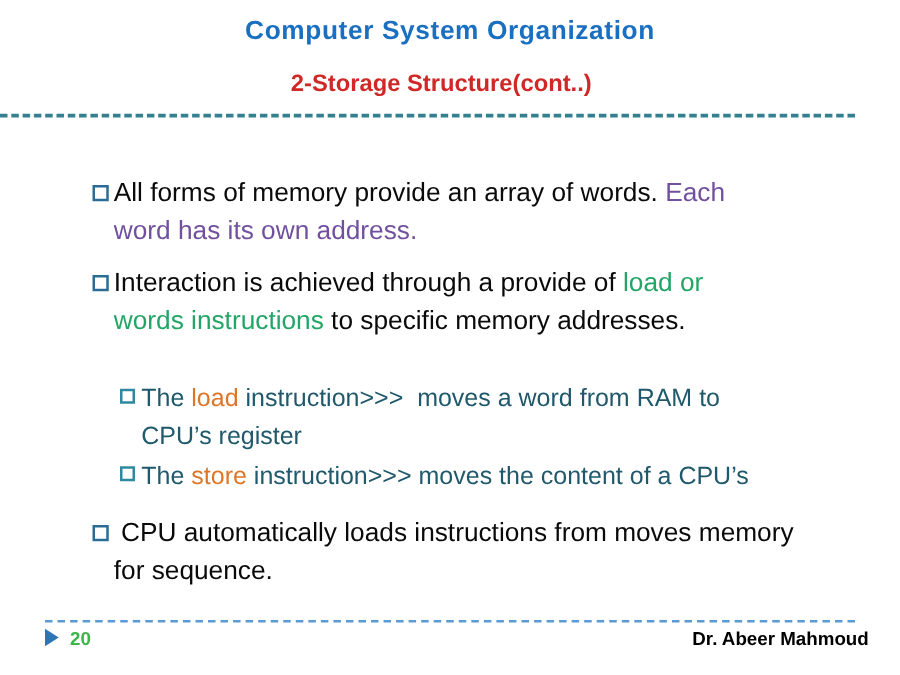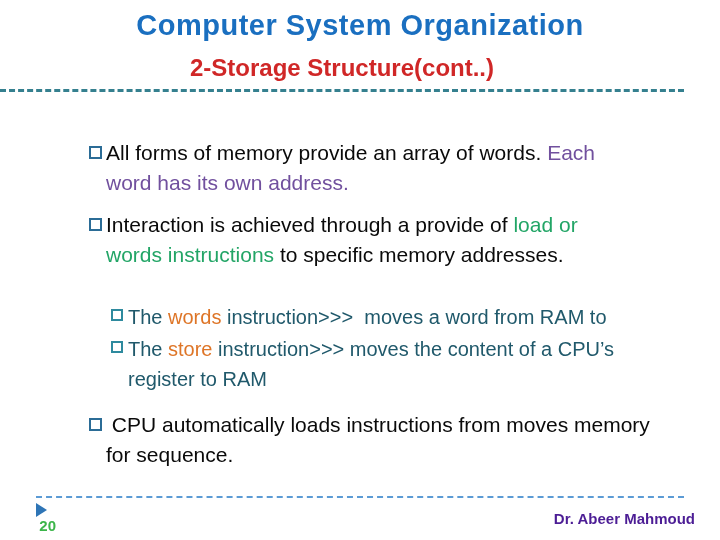--- a/index.html
+++ b/index.html
@@ -9,46 +9,45 @@
     height: 540px;
     background: #ffffff;
     overflow: hidden;
     font-family: "Liberation Sans", sans-serif;
   }
   .title {
     margin: 0;
     padding-top: 8px;
     width: 720px;
     text-align: center;
-    font-size: 29px;
+    font-size: 21px;
     font-weight: bold;
     line-height: 34px;
     color: #1A6FC0;
     letter-spacing: 0.5px;
   }
   .subtitle {
-    margin: 0;
+    margin: 11px;
     margin-top: 14px;
     width: 684px;
     text-align: center;
-    font-size: 24px;
+    font-size: 19px;
     font-weight: bold;
     line-height: 24px;
     color: #D02727;
   }
   .rule-top {
     width: 684px;
     border-top: 3px dashed #35808F;
     margin-top: 9px;
   }
   .content {
     margin-top: 46px;
-    padding-left: 47px;
+    padding-left: 74px;
     padding-right: 20px;
-    margin-left: 42px;
   }
   .bullet-item {
     display: flex;
     align-items: flex-start;
   }
   .sq {
     flex: 0 0 auto;
     width: 9px;
     height: 9px;
     border: 2px solid #2B6C96;
@@ -90,37 +89,37 @@
   }
   .footer {
     position: absolute;
     left: 36px;
     right: 25px;
     top: 503px;
     display: flex;
     justify-content: space-between;
     align-items: center;
   }
-  .pagenum-group { display: flex; align-items: flex-end; flex-direction: column; }
+  .pagenum-group { display: flex; align-items: flex-start; }
   .arrow {
     width: 0; height: 0;
     border-left: 11px solid #2E75B6;
     border-top: 7px solid transparent;
     border-bottom: 7px solid transparent;
     margin-right: 9px;
   }
   .pagenum {
     font-size: 15px;
     font-weight: bold;
     color: #3CB54A;
   }
   .author {
     font-size: 15px;
     font-weight: bold;
-    color: #4c1d95;
+    color: #000000;
   }
 </style>
 </head>
 <body>
 
 <div class="slide">
 
   <h1 class="title">Computer System Organization</h1>
   <h2 class="subtitle">2-Storage Structure(cont..)</h2>
   <div class="rule-top"></div>
@@ -139,29 +138,29 @@
       <span class="sq"></span>
       <div class="lines">
         <div class="line"><span class="c-black">Interaction is achieved through a provide of </span><span class="c-green">load or</span></div>
         <div class="line"><span class="c-green">words instructions</span><span class="c-black"> to specific memory addresses.</span></div>
       </div>
     </div>
 
     <div class="bullet-item sub m-sub1">
       <span class="sq"></span>
       <div class="lines">
-        <div class="line"><span class="c-teal">The </span><span class="c-orange">words</span><span class="c-teal"> instruction&gt;&gt;&gt;  moves a word from RAM to</span></div>
+        <div class="line"><span class="c-teal">The </span><span class="c-orange">load</span><span class="c-teal"> instruction&gt;&gt;&gt;  moves a word from RAM to</span></div>
+        <div class="line"><span class="c-teal">CPU’s register</span></div>
       </div>
     </div>
 
     <div class="bullet-item sub m-sub2">
       <span class="sq"></span>
       <div class="lines">
         <div class="line"><span class="c-teal">The </span><span class="c-orange">store</span><span class="c-teal"> instruction&gt;&gt;&gt; moves the content of a CPU’s</span></div>
-        <div class="line"><span class="c-teal">register to RAM</span></div>
       </div>
     </div>
 
     <div class="bullet-item m-b5">
       <span class="sq"></span>
       <div class="lines">
         <div class="line"><span class="c-black"> CPU automatically loads instructions from moves memory</span></div>
         <div class="line"><span class="c-black">for sequence.</span></div>
       </div>
     </div>

